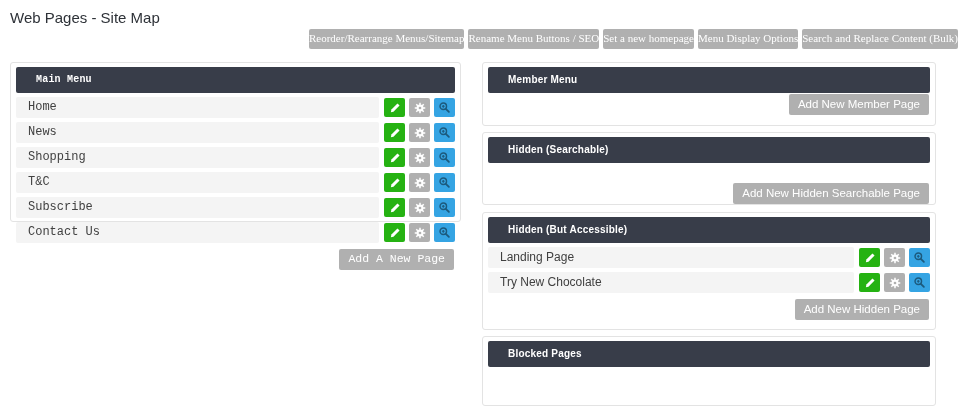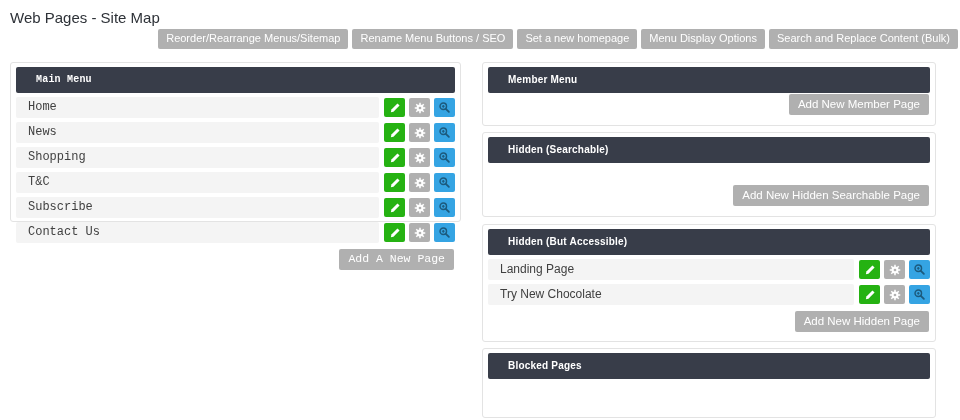--- a/index.html
+++ b/index.html
@@ -15,21 +15,21 @@
     margin: 0; position: absolute; left: 10px; top: 9px;
   }
 
   .toolbar {
     position: absolute; top: 29px; right: 2px;
     display: flex; gap: 4px;
   }
   .gray-btn {
     background: var(--neutral-gray, #b0b0b0); color: #fff;
     border: none; border-radius: 2px; font-size: 11px;
-    padding: 4px 8px; font-family: Liberation Sans, sans-serif; cursor: pointer;
+    padding: 4px 0; font-family: Liberation Serif, serif; cursor: pointer;
     white-space: nowrap; line-height: 1.05;
   }
 
   .col { position: absolute; top: 62px; }
   #left-col  { left: 10px;  width: 451px; }
   #right-col { left: 482px; width: 454px; }
 
   .panel {
     background: #fff; border: 1px solid var(--panel-border, #e3e3e3);
     border-radius: 3px; padding: 4px 5px 5px 5px;
@@ -37,21 +37,21 @@
   }
   .panel-header {
     background: var(--header-bg, #383d49); color: #fff;
     font-size: 10px; font-weight: bold; letter-spacing: .2px;
     height: 26px; line-height: 26px; padding-left: 20px;
     border-radius: 2px; flex: 0 0 auto;
   }
 
   #panel-main-menu { height: 160px; font-family: Liberation Mono, monospace; }
   #panel-member-menu { height: 64px; }
-  #panel-hidden-searchable { height: 85px; margin-top: 6px; gap: 20px; }
+  #panel-hidden-searchable { height: 73px; margin-top: 6px; gap: 20px; }
   #panel-hidden-accessible { height: 118px; margin-top: 7px; }
   #panel-blocked { height: 70px; margin-top: 6px; }
 
   .menu-row { height: 21px; margin-top: 4px; display: flex; align-items: center; flex: 0 0 auto; }
   .row-label {
     flex: 1; align-self: stretch; background: var(--row-bg, #f4f4f4);
     font-size: 12px; color: #404040; line-height: 21px;
     padding: 0 12px; margin-right: 5px; border-radius: 2px;
     overflow: hidden; white-space: nowrap;
   }

